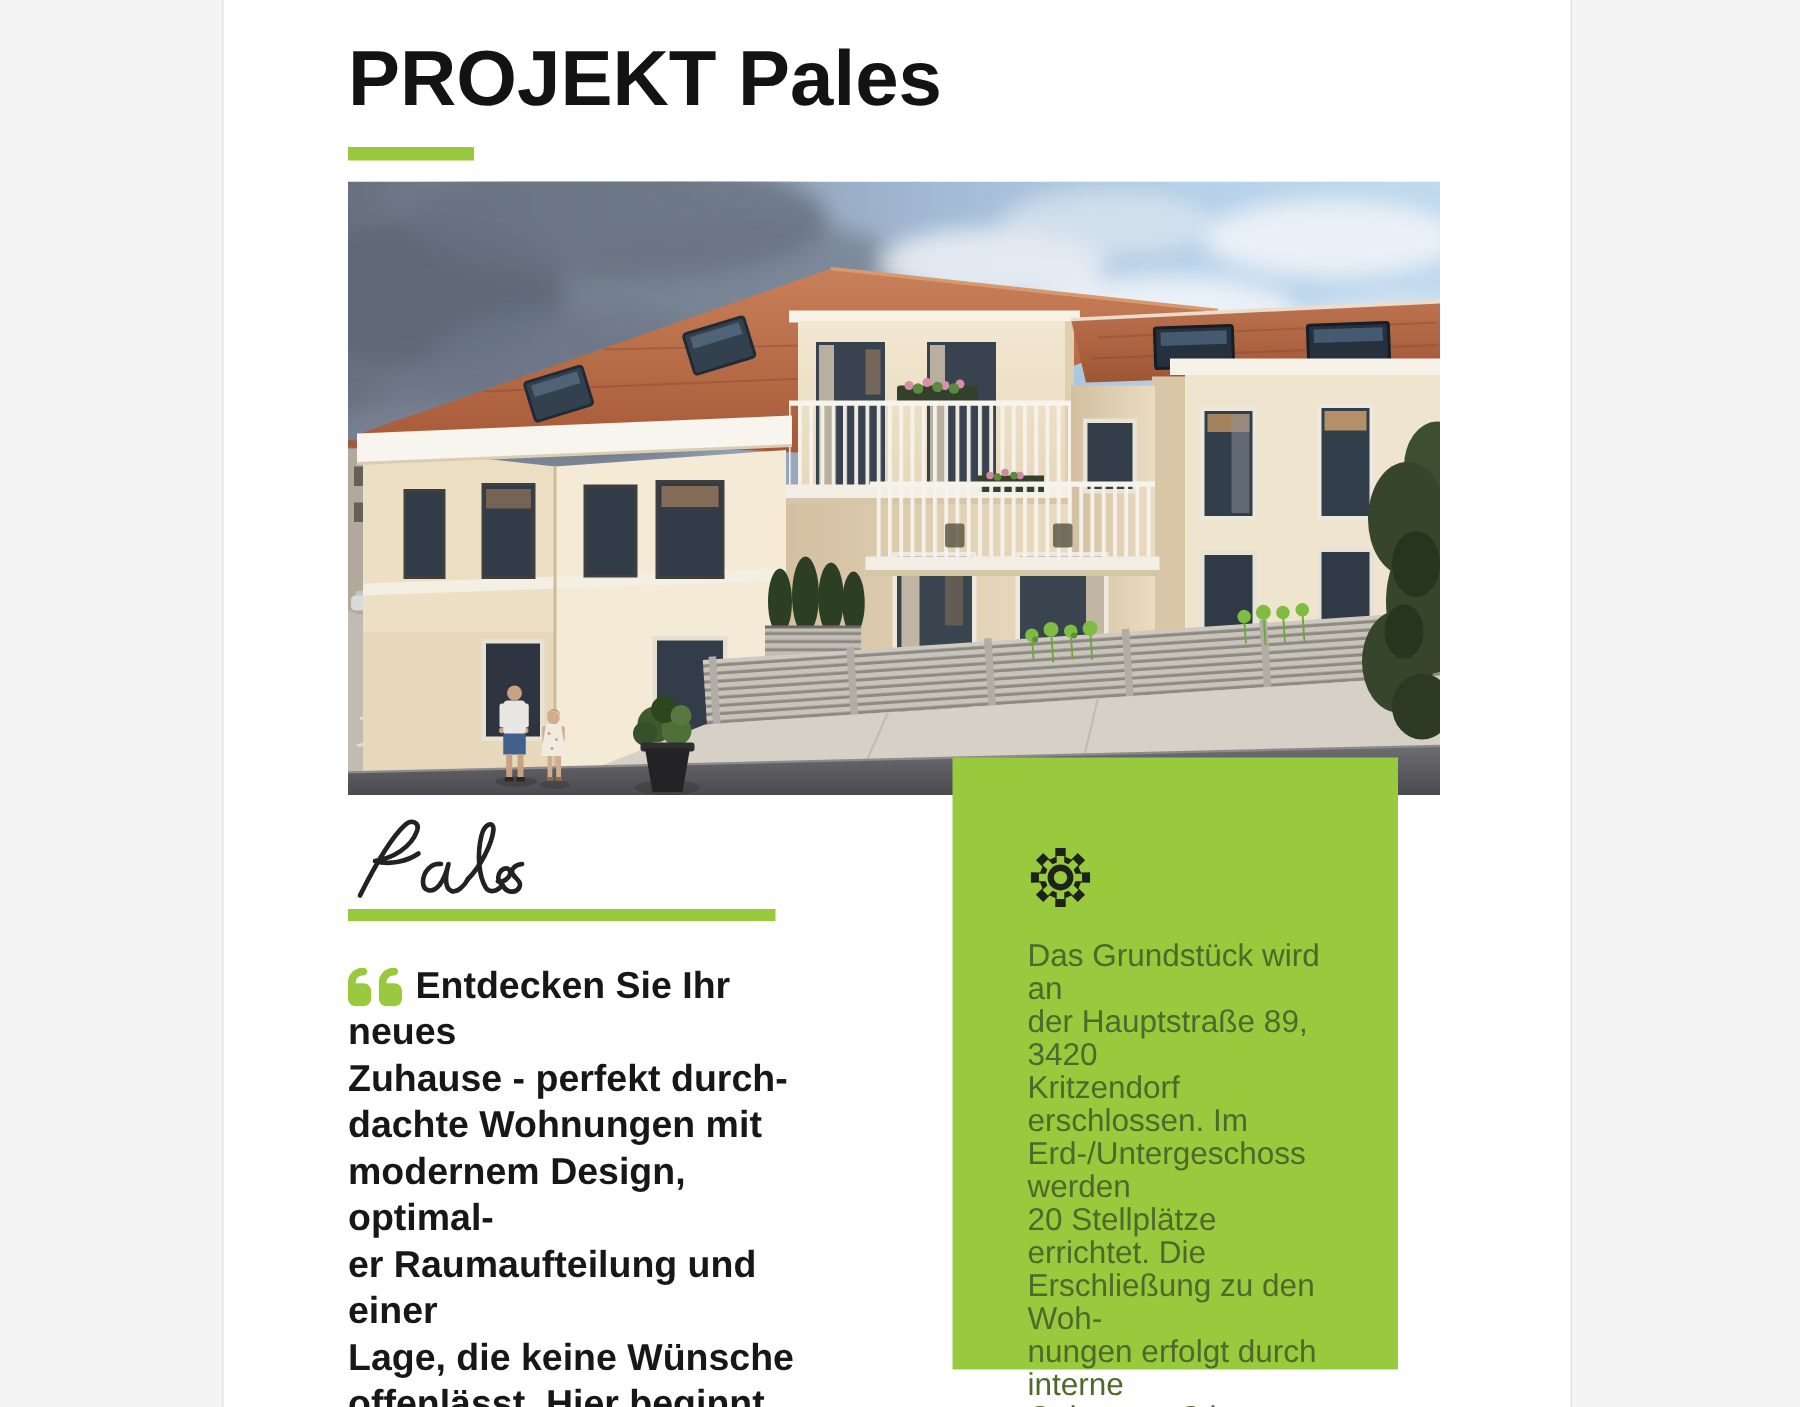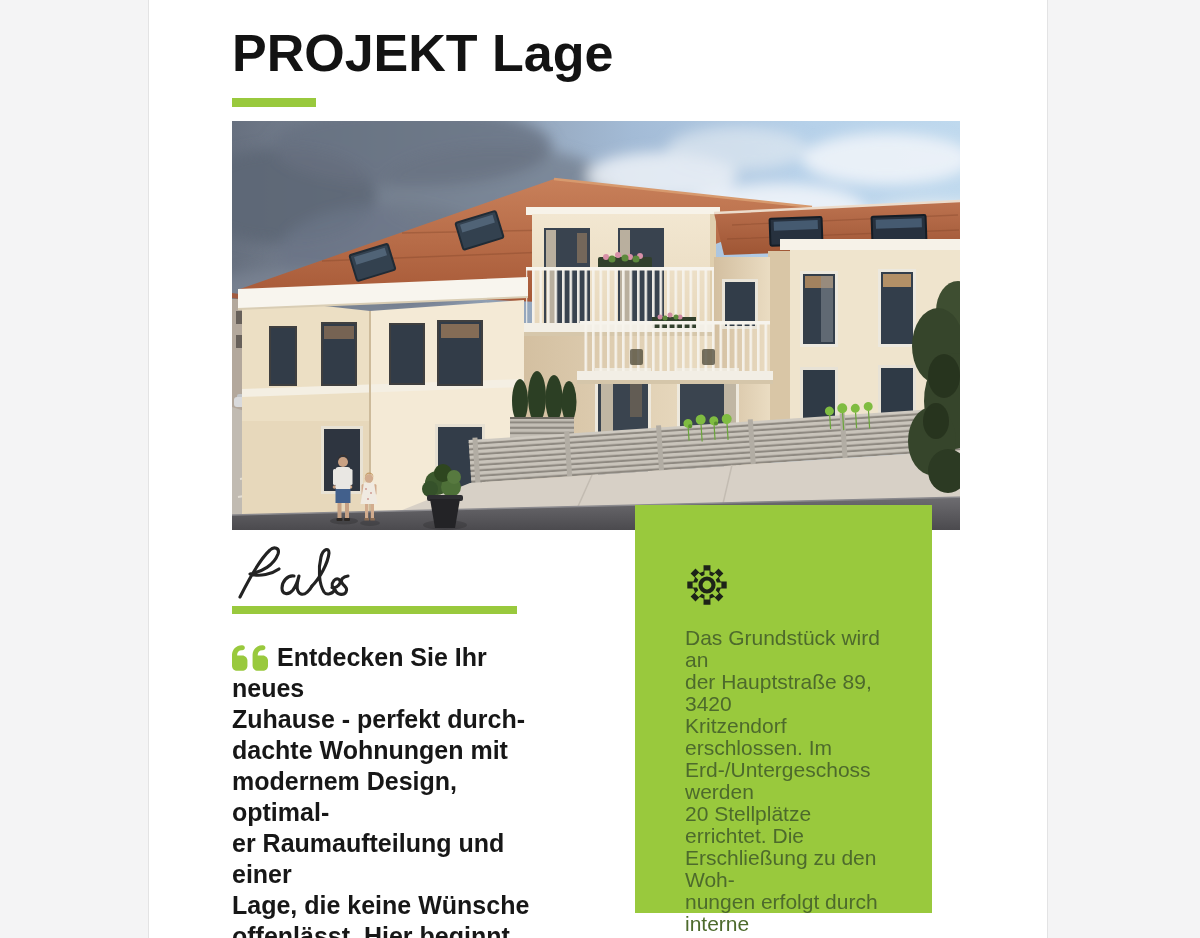--- a/index.html
+++ b/index.html
@@ -23,21 +23,21 @@
   .info-text{margin:20px 0 0 50px;width:212px;font-size:21px;line-height:22px;color:#4d6a2c;white-space:pre-line;}
   .sr{position:absolute;width:1px;height:1px;overflow:hidden;clip:rect(0 0 0 0);white-space:nowrap;}
 </style>
 </head>
 <body>
 
 <div class="viewport">
   <div class="page">
     <div class="content">
 
-      <h1 class="title">PROJEKT Lage</h1>
+      <h1 class="title">PROJEKT Pales</h1>
       <div class="title-underline"></div>
 
       <div class="hero">
         <svg width="728" height="409" viewBox="0 0 728 409">
           <defs>
             <linearGradient id="sky" x1="0" y1="0" x2="1" y2="0">
               <stop offset="0" stop-color="#67707f"></stop>
                 <stop offset=".28" stop-color="#8a96a7"></stop>
               <stop offset=".55" stop-color="#a3bbd6"></stop>
                 <stop offset=".78" stop-color="#b5d0e9"></stop>

